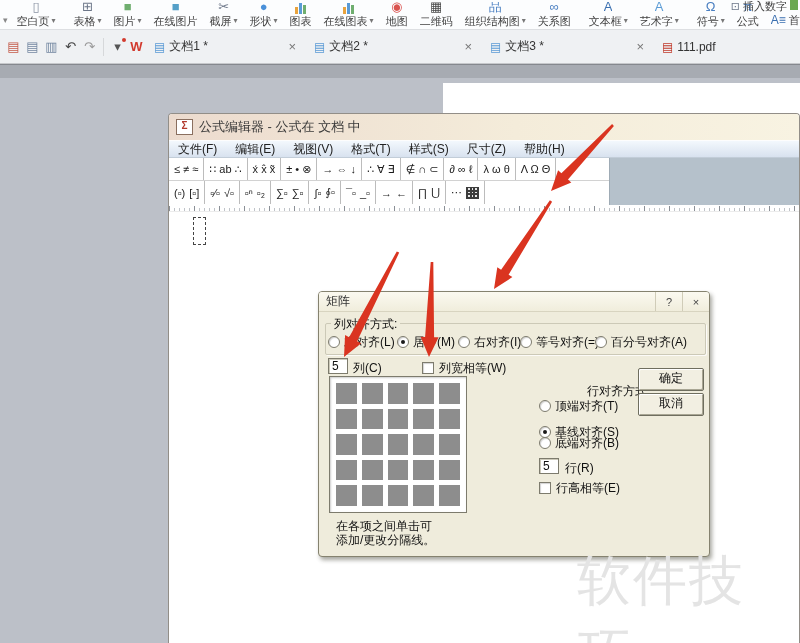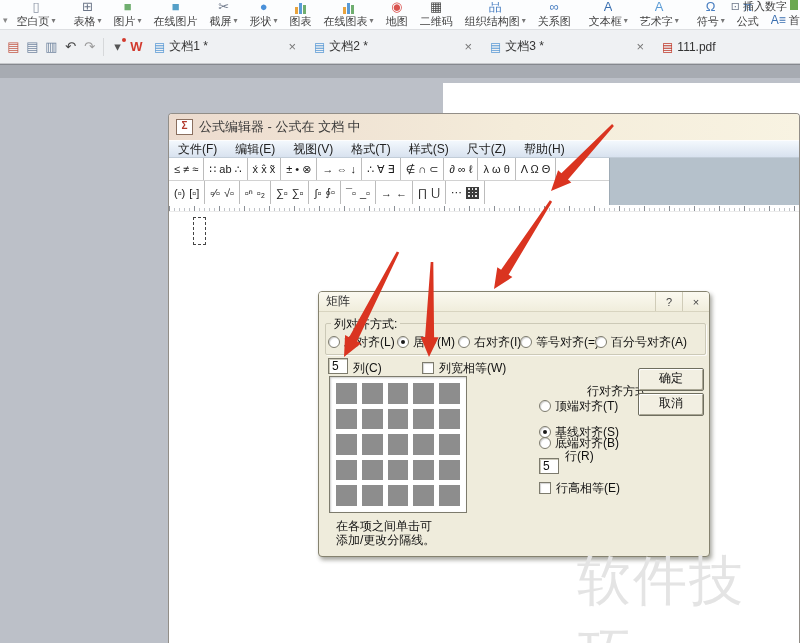--- a/index.html
+++ b/index.html
@@ -356,21 +356,21 @@
   </div>
 
   <div class="abs" style="left:220px;top:91px;margin-left:48px;">行对齐方式:</div>
   <div id="rowRadios">
       <div class="abs" style="left: 220px; top: 106px;"><span class="radio"></span><span>顶端对齐(T)</span></div>
       <div class="abs" style="left: 220px; top: 132px;"><span class="radio sel"></span><span>基线对齐(S)</span></div>
       <div class="abs" style="left: 220px; top: 143px;"><span class="radio"></span><span>底端对齐(B)</span></div>
     </div>
 
   <div class="ipt" style="left:220px;top:166px;">5</div>
-  <div class="abs" style="left:246px;top:156px;">行(R)</div>
+  <div class="abs" style="left:246px;top:168px;">行(R)</div>
   <div class="abs" style="left:220px;top:188px;">
     <span class="check"></span><span>行高相等(E)</span>
   </div>
 
   <div class="dbtn" style="left:319px;top:76px;">确定</div>
   <div class="dbtn" style="left:319px;top:101px;">取消</div>
 </div>
 
 <svg class="arrows" width="800" height="643" id="arrowSvg">
     <polygon points="612.1,124.1 561.4,173.3 558.1,170.3 551.0,191.0 571.3,182.6 568.0,179.5 613.9,125.9" fill="#da3420"></polygon>

